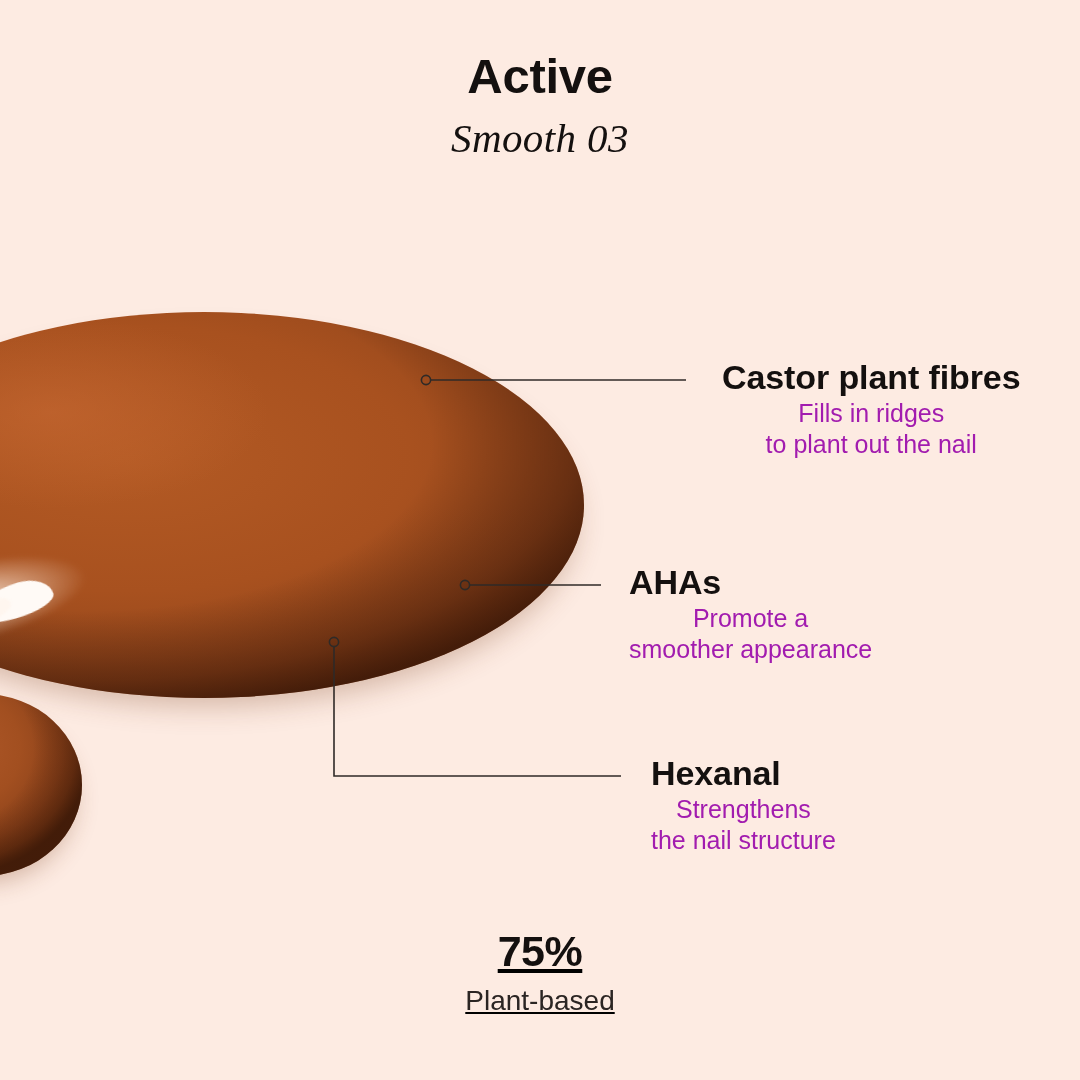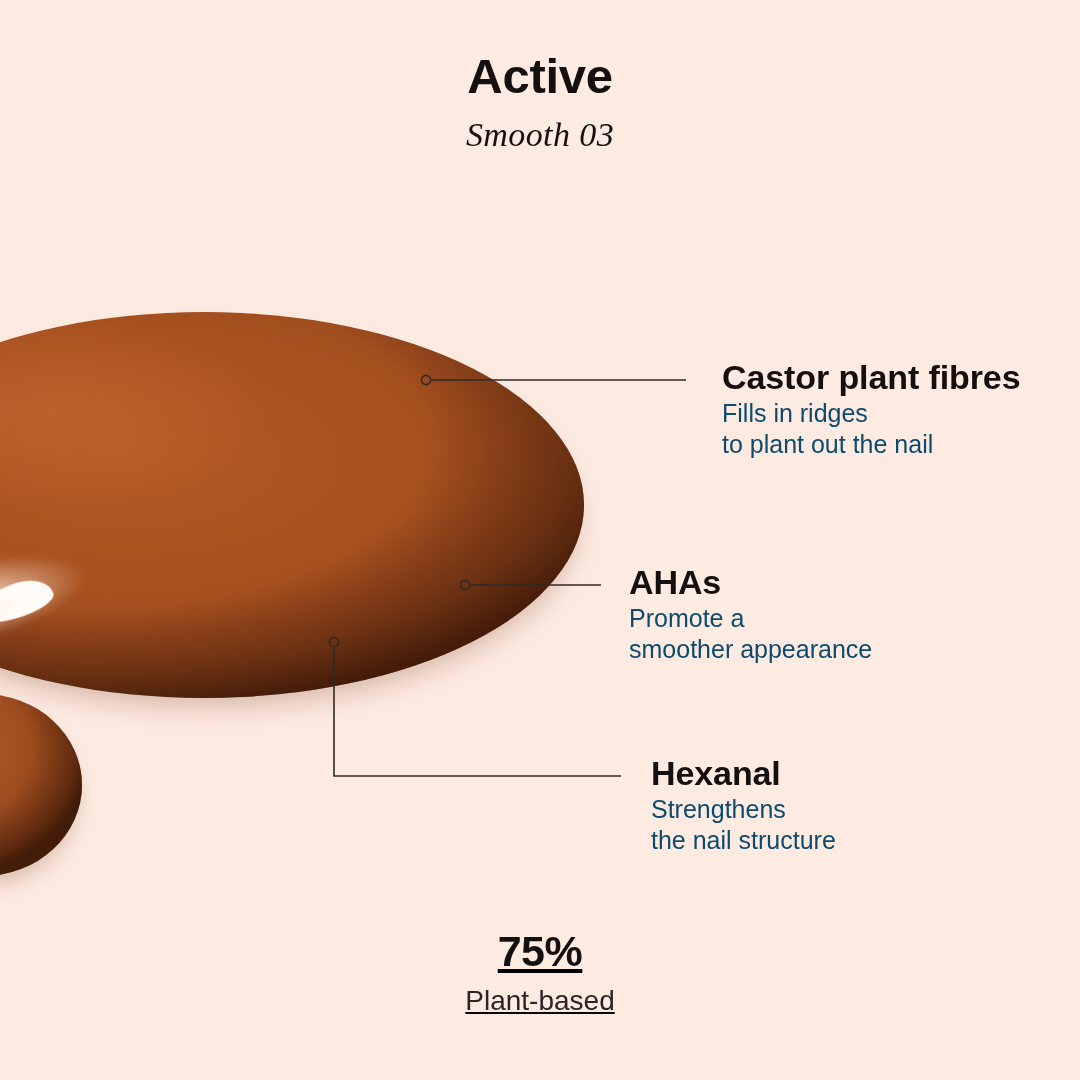--- a/index.html
+++ b/index.html
@@ -33,21 +33,21 @@
     font-family: "Liberation Sans", sans-serif;
     font-size: 49px;
     font-weight: bold;
     color: #14100f;
     letter-spacing: -0.3px;
     line-height: 1.0;
   }
   .header .subtitle {
     font-family: "Liberation Serif", serif;
     font-style: italic;
-    font-size: 34px;
+    font-size: 41px;
     color: #14100f;
     line-height: 1.0;
     margin-top: 17px;
     letter-spacing: 0.4px;
   }
 
   
   .drop-layer {
     position: absolute;
     inset: 0;
@@ -147,23 +147,24 @@
     font-size: 34px;
     font-weight: bold;
     color: #14100f;
     line-height: 1.22;
     letter-spacing: -0.1px;
     white-space: nowrap;
   }
   .callout .co-line {
     font-size: 25px;
     font-weight: normal;
-    color: #0c4a6e;
+    color: #a21caf;
     line-height: 1.22;
     white-space: nowrap;
+    text-align: center;
   }
 
   #callout-0 { left: 722px; top: 357px; }
   #callout-1 { left: 629px; top: 562px; }
   #callout-2 { left: 651px; top: 753px; }
 
   
   .footer {
     position: absolute;
     top: 930px;

